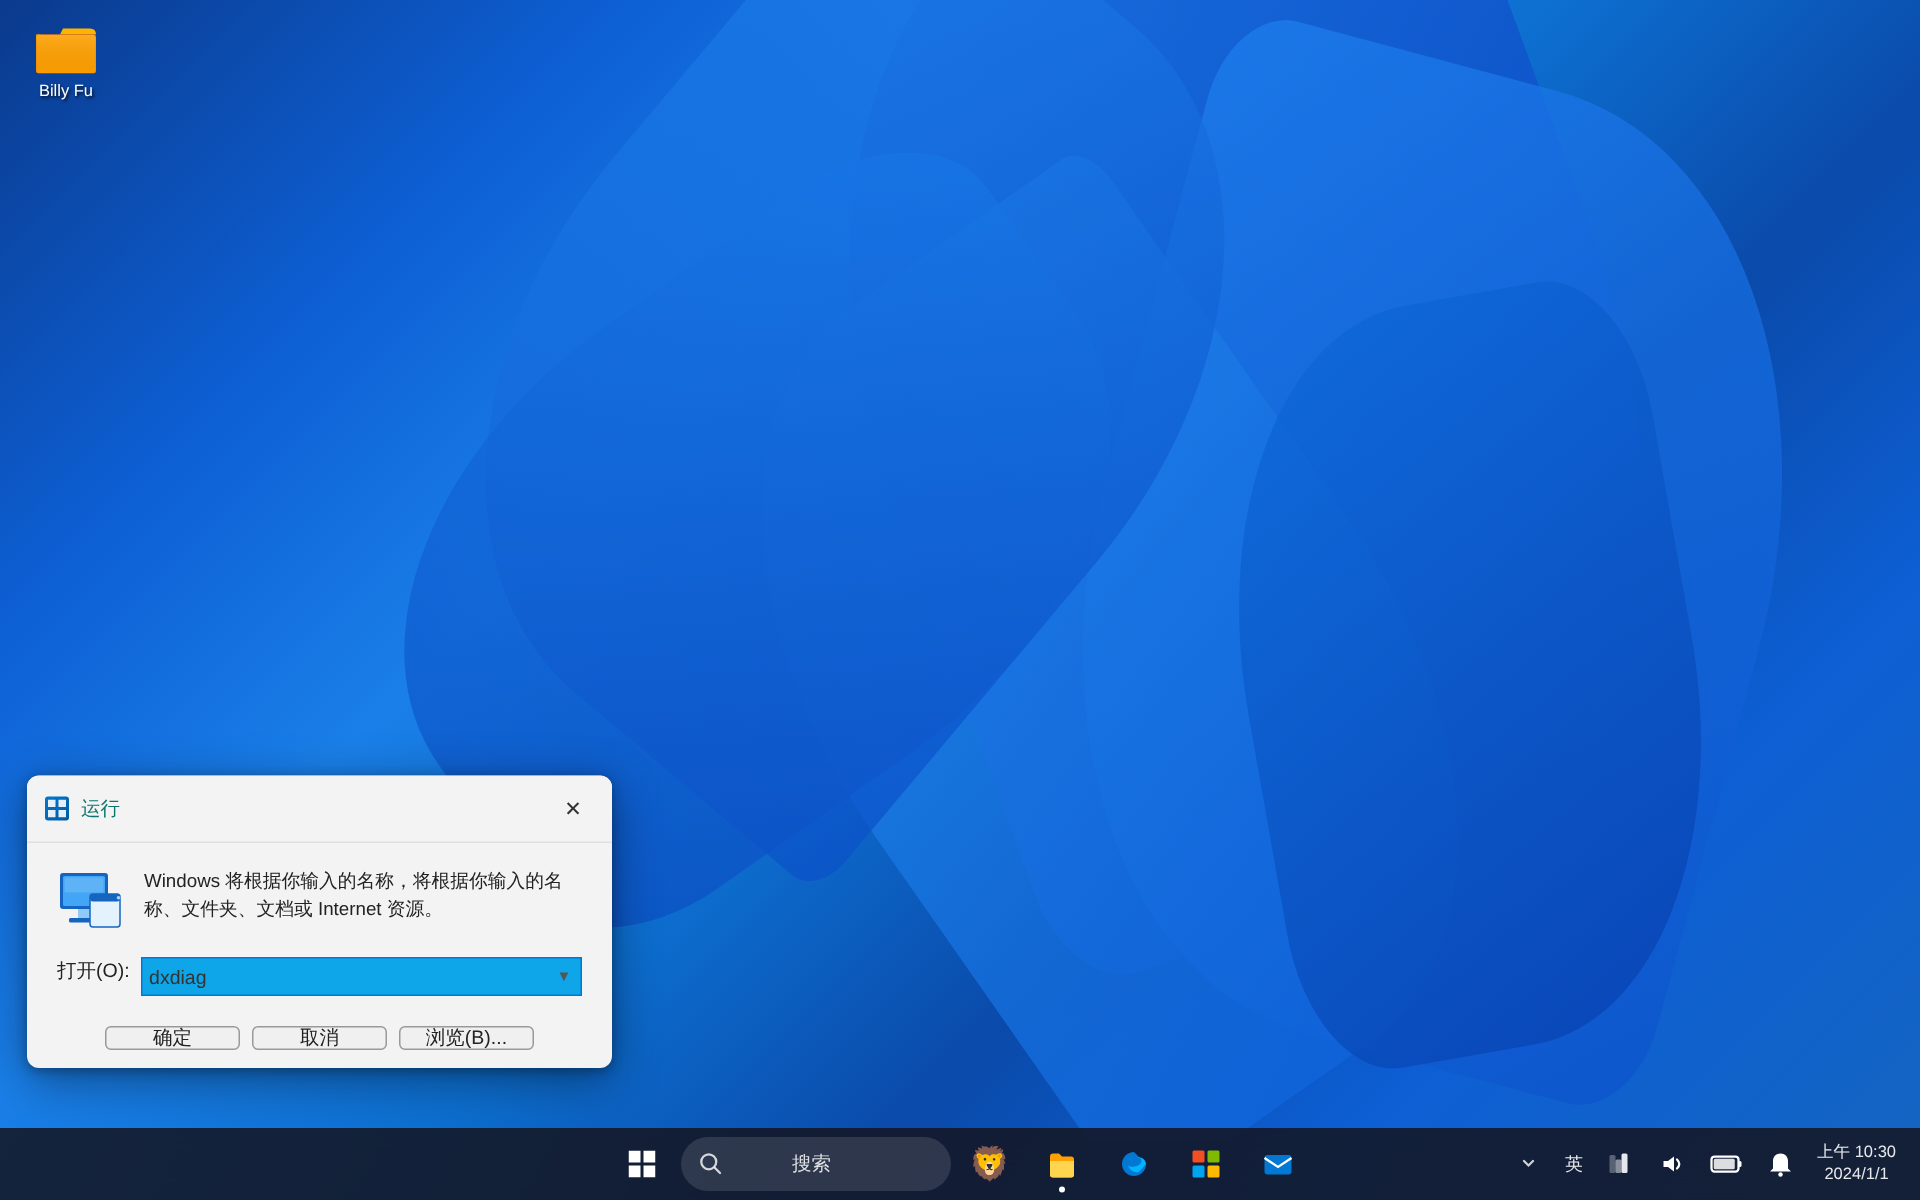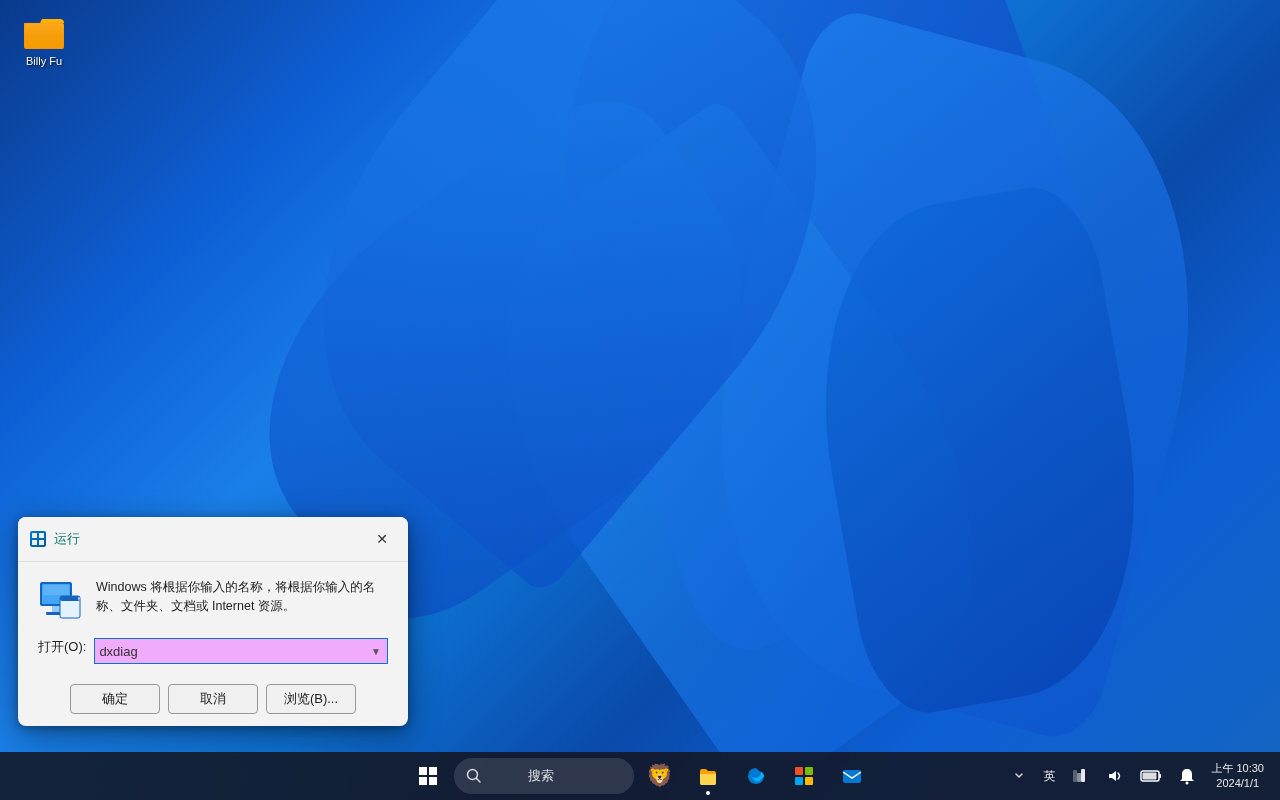--- a/index.html
+++ b/index.html
@@ -314,21 +314,21 @@
     #run-input-container {
       display: flex;
       flex: 1;
       position: relative;
     }
 
     #run-input {
       flex: 1;
       height: 26px;
       border: 1px solid #0078d4;
-      background: #f0abfc;
+      background: #0ea5e9;
       padding: 2px 24px 2px 4px;
       font-size: 13px;
       color: #333;
       outline: none;
       font-family: 'Segoe UI', sans-serif;
     }
 
     #run-dropdown-arrow {
       position: absolute;
       right: 2px;
@@ -346,21 +346,21 @@
 
     #run-buttons {
       display: flex;
       justify-content: center;
       gap: 8px;
       padding-top: 4px;
     }
 
     .run-btn {
       width: 90px;
-      height: 30px;
+      height: 16px;
       border: 1px solid #999;
       background: #f0f0f0;
       border-radius: 4px;
       cursor: pointer;
       font-size: 13px;
       color: #222;
       font-family: 'Segoe UI', sans-serif;
       display: flex;
       align-items: center;
       justify-content: center;

